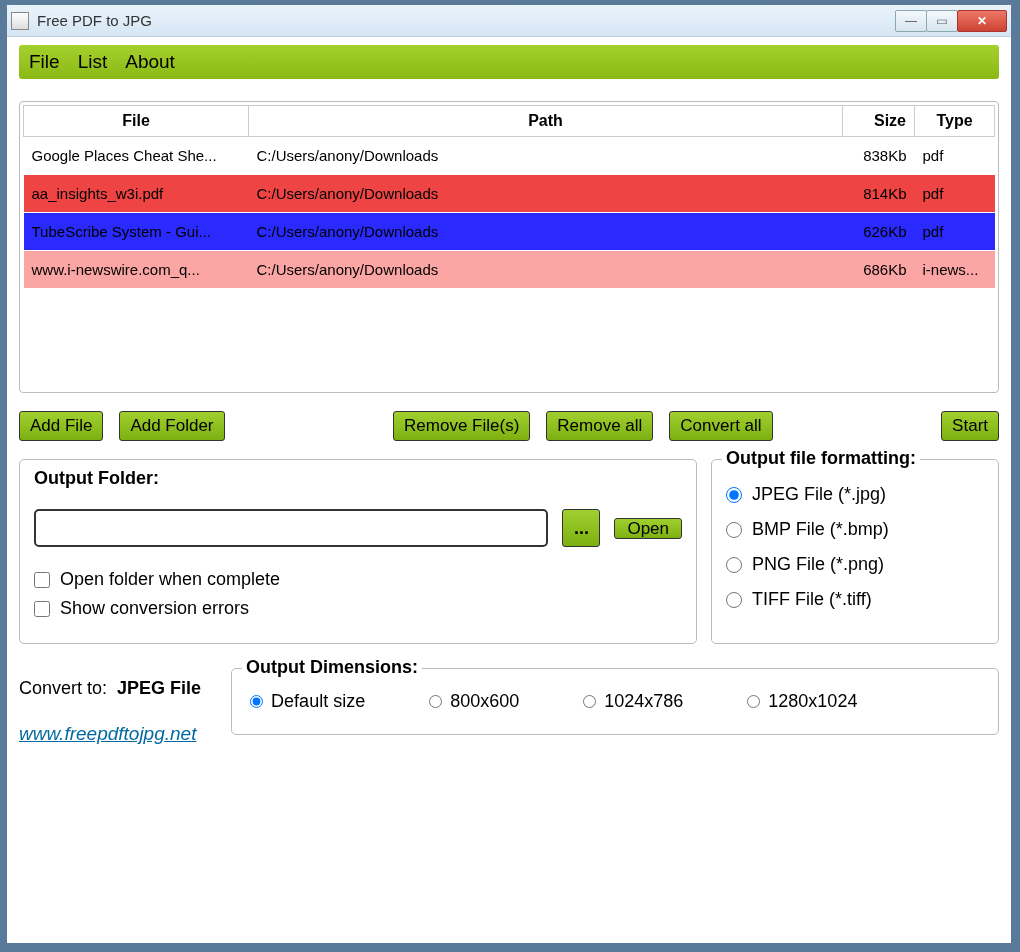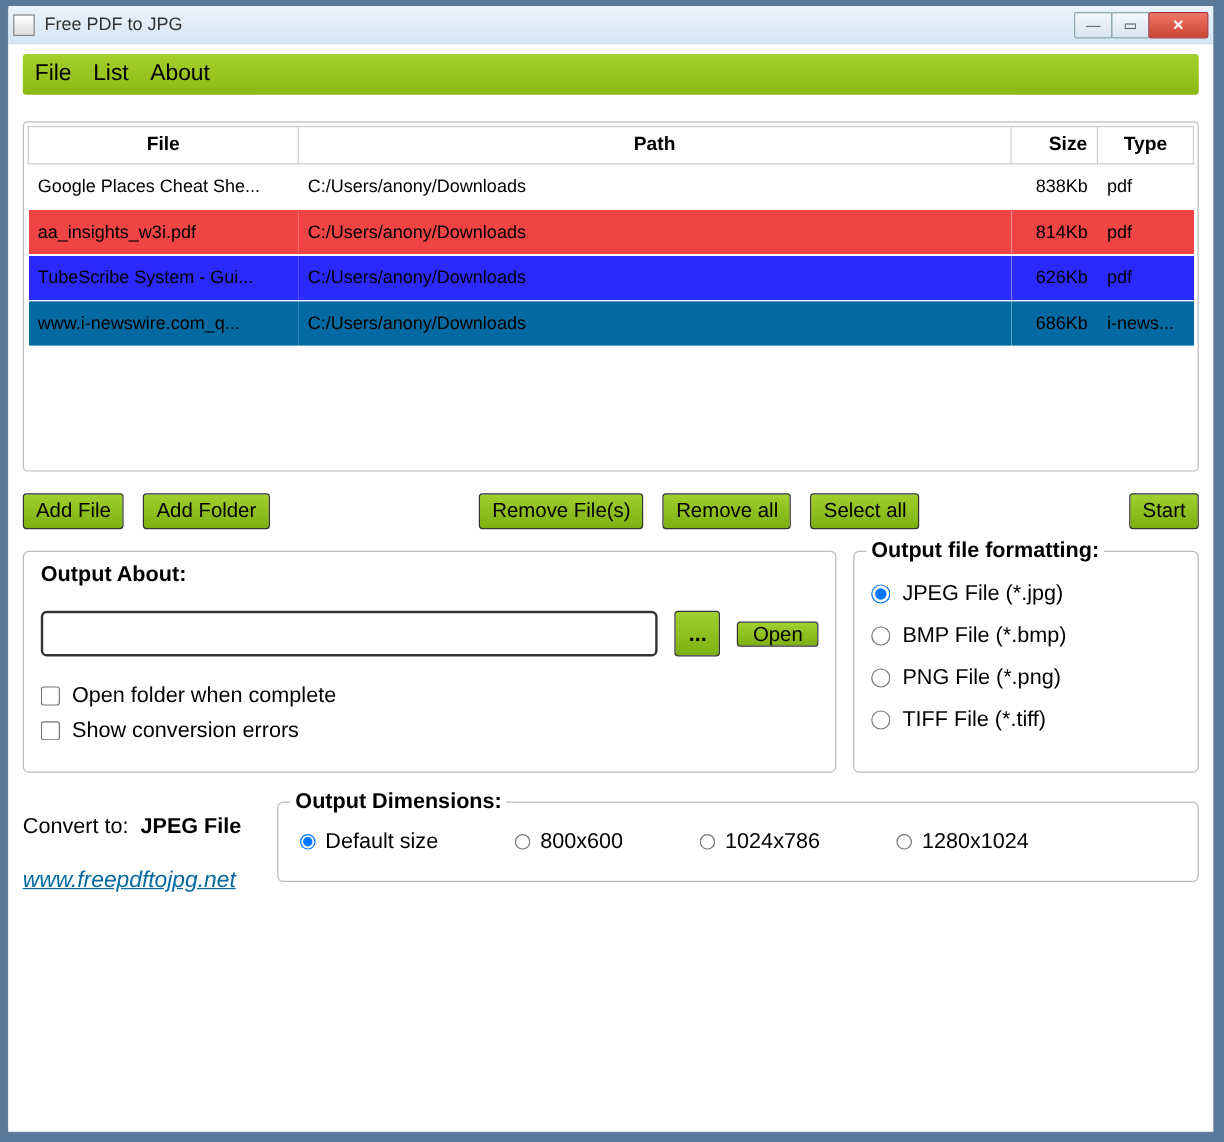--- a/index.html
+++ b/index.html
@@ -90,21 +90,21 @@
 }
 .grid td {
   border-bottom:1px solid #fff;
   padding:10px 8px;
   font-size:15px;
   white-space:nowrap;
   overflow:hidden;
   text-overflow:ellipsis;
 }
 .grid tbody tr:nth-child(2){ background:#ef4444; }
-.grid tbody tr:nth-child(4){ background:#0369a1; }
+.grid tbody tr:nth-child(4){ background:#fca5a5; }
 .grid tbody tr.selected { background:#2a2aff !important; color:#000; }
 .grid .col-file{width:225px;max-width:225px;}
 .grid .col-path{}
 .grid .col-size{width:72px;text-align:right;}
 .grid .col-type{width:80px;}
 .gridspace{height:100px;}
 .buttonrow {
   display:flex;
   gap:16px;
   margin-bottom:18px;
@@ -242,28 +242,28 @@
       </table>
       <div class="gridspace"></div>
     </div>
 
     <div class="buttonrow">
       <button class="btn">Add File</button>
       <button class="btn">Add Folder</button>
       <div class="spacer"></div>
       <button class="btn">Remove File(s)</button>
       <button class="btn">Remove all</button>
-      <button class="btn">Select all</button>
+      <button class="btn">Convert all</button>
       <div class="spacer"></div>
       <button class="btn">Start</button>
     </div>
 
     <div class="outputrow">
       <div class="outpanel left">
-        <div class="groupLabel">Output About:</div>
+        <div class="groupLabel">Output Folder:</div>
         <div class="folderrow">
           <input class="folderinput" value="" style="">
           <button class="dotbtn">...</button>
           <button class="openbtn">Open</button>
         </div>
         <label class="check">
           <input type="checkbox" style="">
           <span>Open folder when complete</span>
         </label>
         <label class="check">

